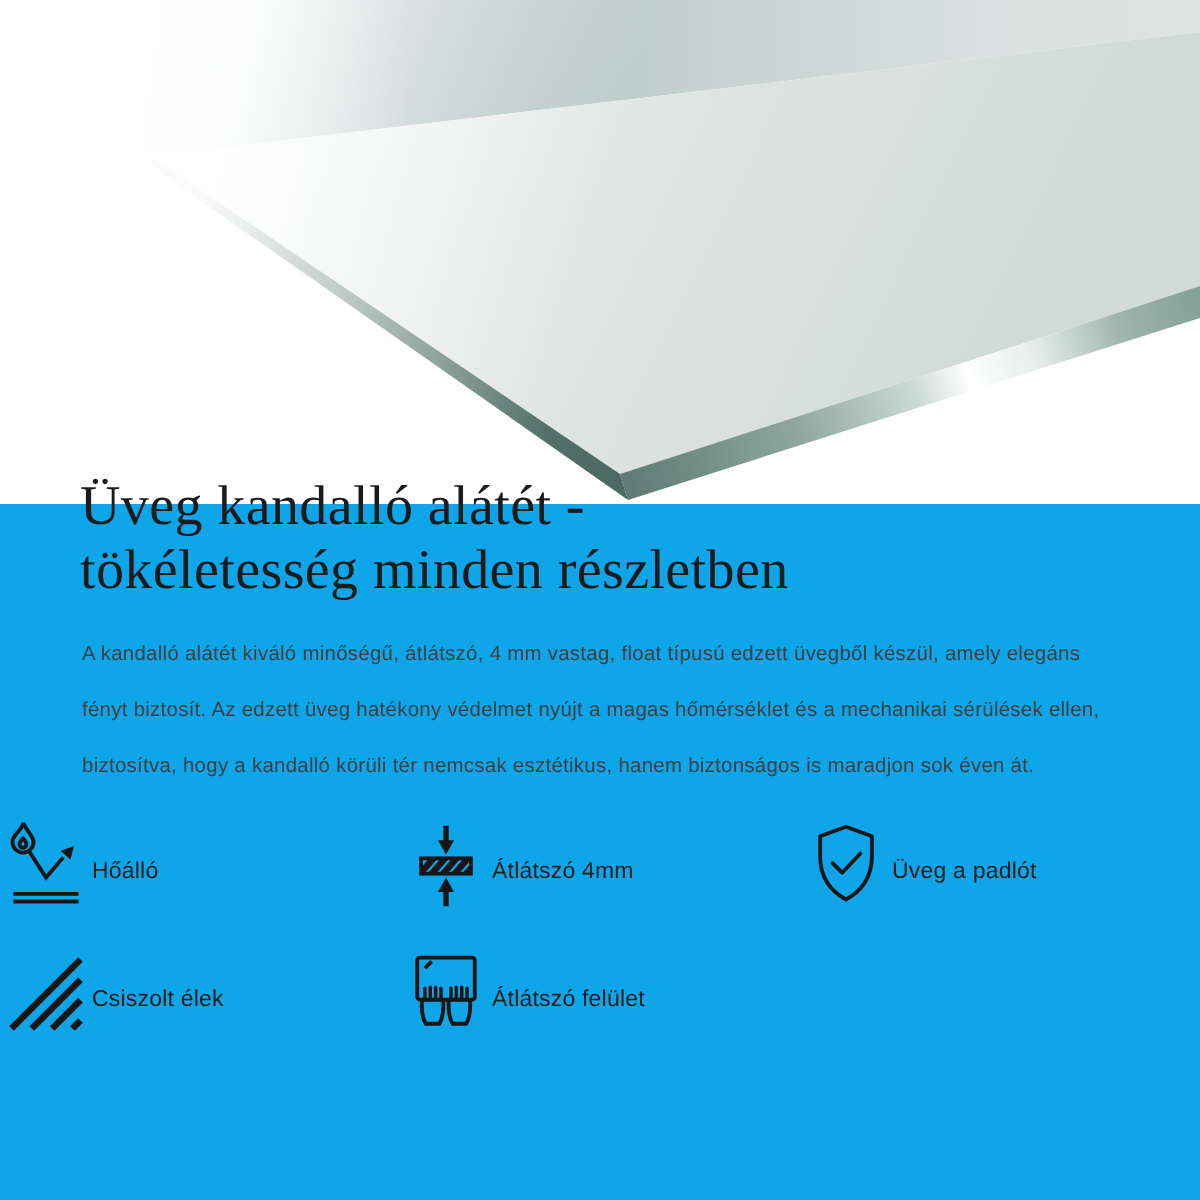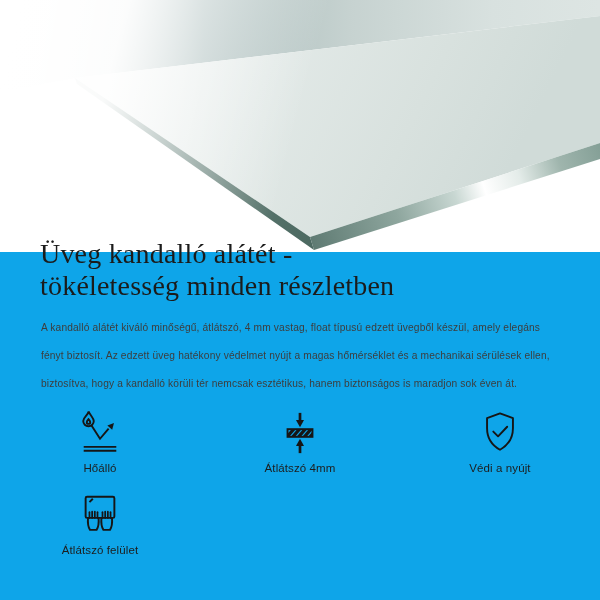--- a/index.html
+++ b/index.html
@@ -28,21 +28,21 @@
     letter-spacing:0.15px;
   }
   .features{
     margin-top:12px;
     margin-left:-40px;margin-right:-40px;
     display:grid;
     grid-template-columns:1fr 1fr 1fr;
     row-gap:18px;
   }
   .feature{
-    display:flex;flex-direction:column;align-items:center;
+    display:flex;align-items:center;
   }
   .feature .icon-box{
     height:46px;display:flex;align-items:center;justify-content:center;
   }
   .feature .icon-box svg{display:block;}
   .feature .label{
     margin-top:6px;
     font-size:11.5px;
     color:#1d1d1d;
     letter-spacing:0.1px;
@@ -147,24 +147,35 @@
         <div class="label">Átlátszó 4mm</div>
       </div>
 
       <div class="feature">
         <div class="icon-box">
           <svg width="46" height="46" viewBox="0 0 48 48">
             <path class="stroke" stroke-width="2.6" stroke-linejoin="round" d="M24,3.5 L37.5,8.5 L37.5,19 C37.5,29.5 32,37 24,41.5 C16,37 10.5,29.5 10.5,19 L10.5,8.5 Z"></path>
             <polyline class="stroke" stroke-width="2.6" stroke-linecap="round" stroke-linejoin="round" points="17,22.5 22,27.5 31.5,17.5"></polyline>
           </svg>
         </div>
-        <div class="label">Védi a nyújt</div>
-      </div>
-
-
+        <div class="label">Üveg a padlót</div>
+      </div>
+
+
+      <div class="feature">
+        <div class="icon-box">
+          <svg width="46" height="46" viewBox="0 0 48 48">
+            <line x1="6" y1="42" x2="42" y2="6" stroke="#161616" stroke-width="3.4"></line>
+            <line x1="16.6" y1="42" x2="42" y2="16.6" stroke="#161616" stroke-width="3.4"></line>
+            <line x1="27.2" y1="42" x2="42" y2="27.2" stroke="#161616" stroke-width="3.4"></line>
+            <line x1="37.8" y1="42" x2="42" y2="37.8" stroke="#161616" stroke-width="3.4"></line>
+          </svg>
+        </div>
+        <div class="label">Csiszolt élek</div>
+      </div>
 
       <div class="feature">
         <div class="icon-box">
           <svg width="46" height="46" viewBox="0 0 48 48">
             <rect class="stroke" stroke-width="2.2" x="9" y="5" width="30" height="22" rx="1.5"></rect>
             <line class="stroke" stroke-width="1.8" x1="13" y1="10.5" x2="16.5" y2="7"></line>
             <path class="stroke" d="M11.5,27 Q10.8,35 13.5,39.5 L20.5,39.5 Q23.2,35 22.5,27"></path>
             <g stroke="#161616" stroke-width="1.8" stroke-linecap="round">
               <line x1="13" y1="21" x2="13" y2="27"></line>
               <line x1="15.8" y1="20.5" x2="15.8" y2="27"></line>

